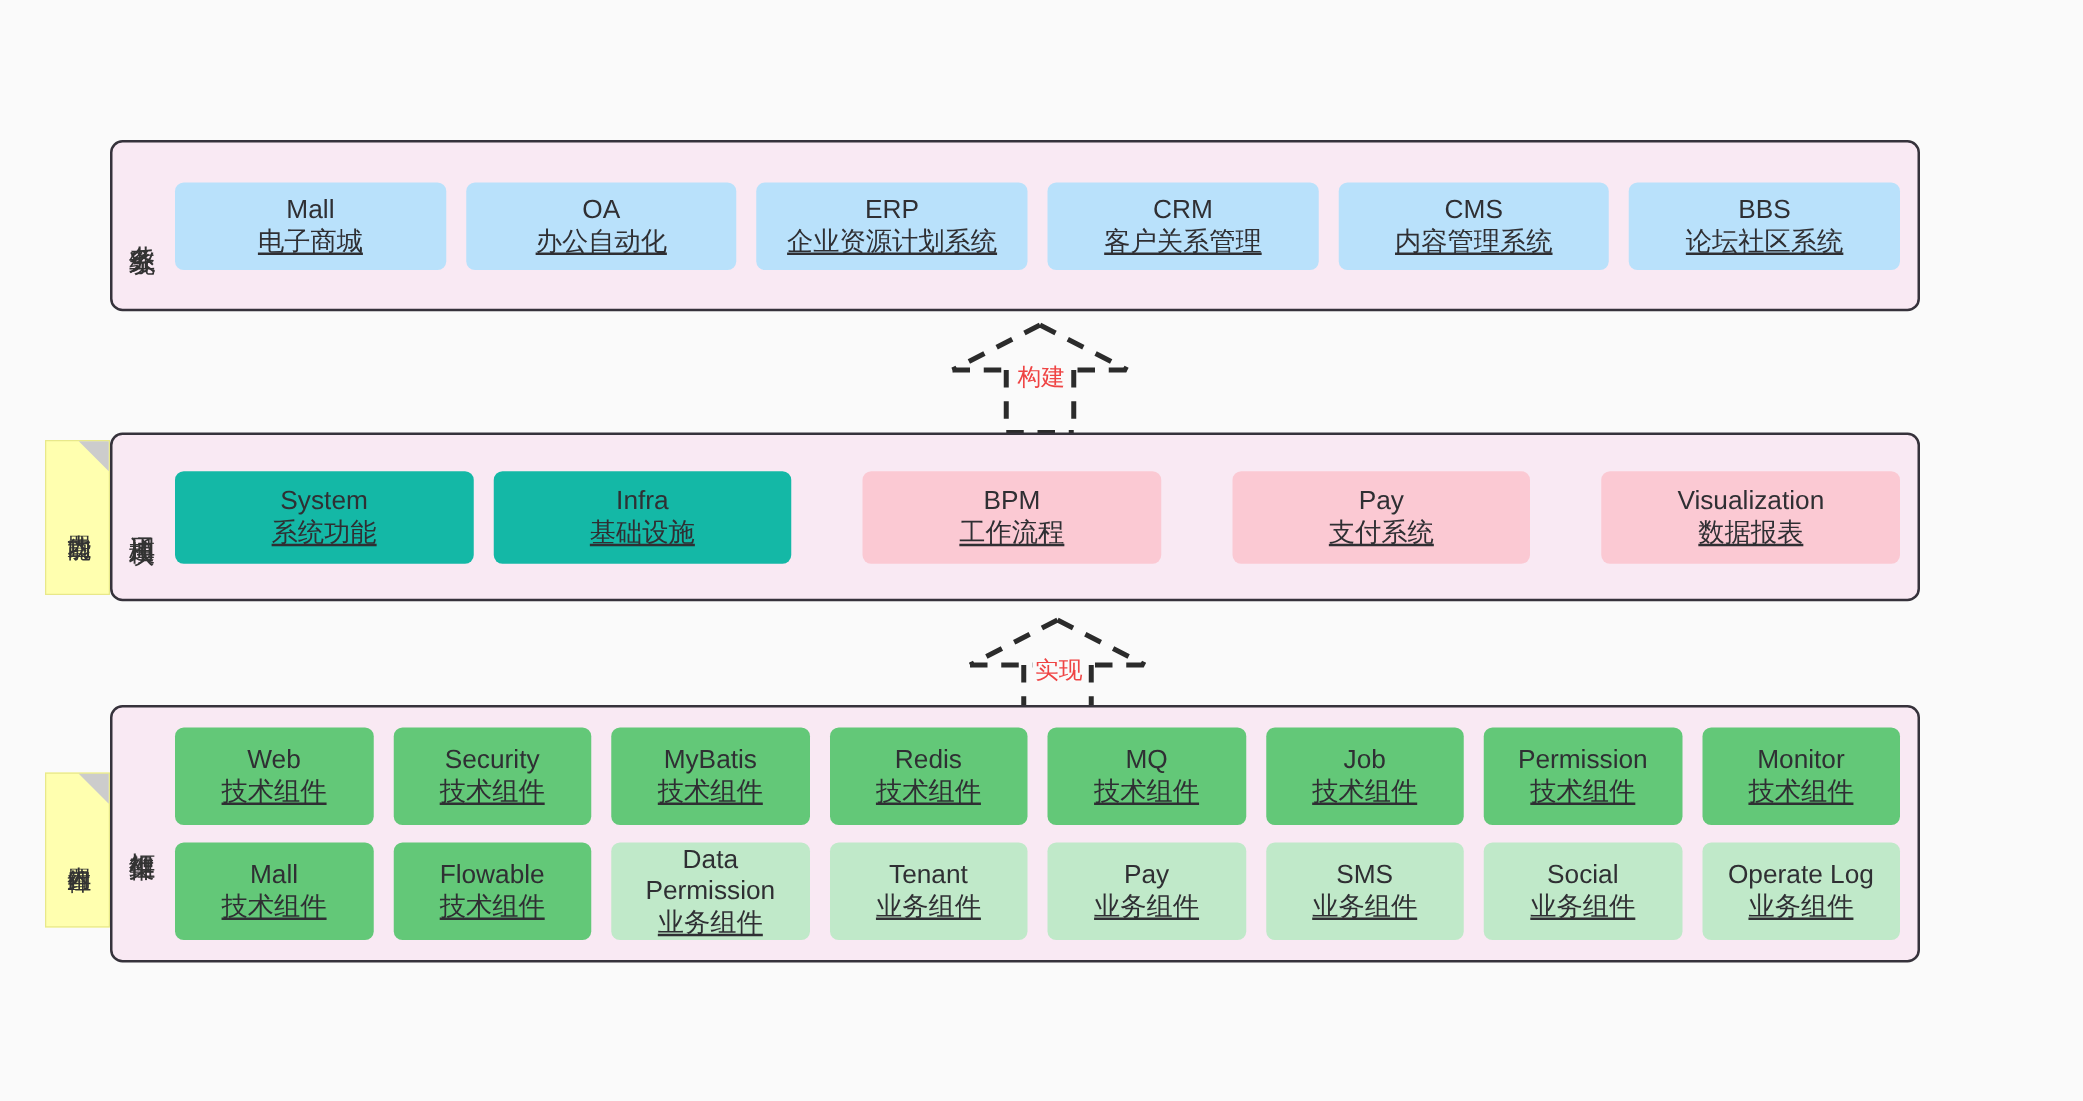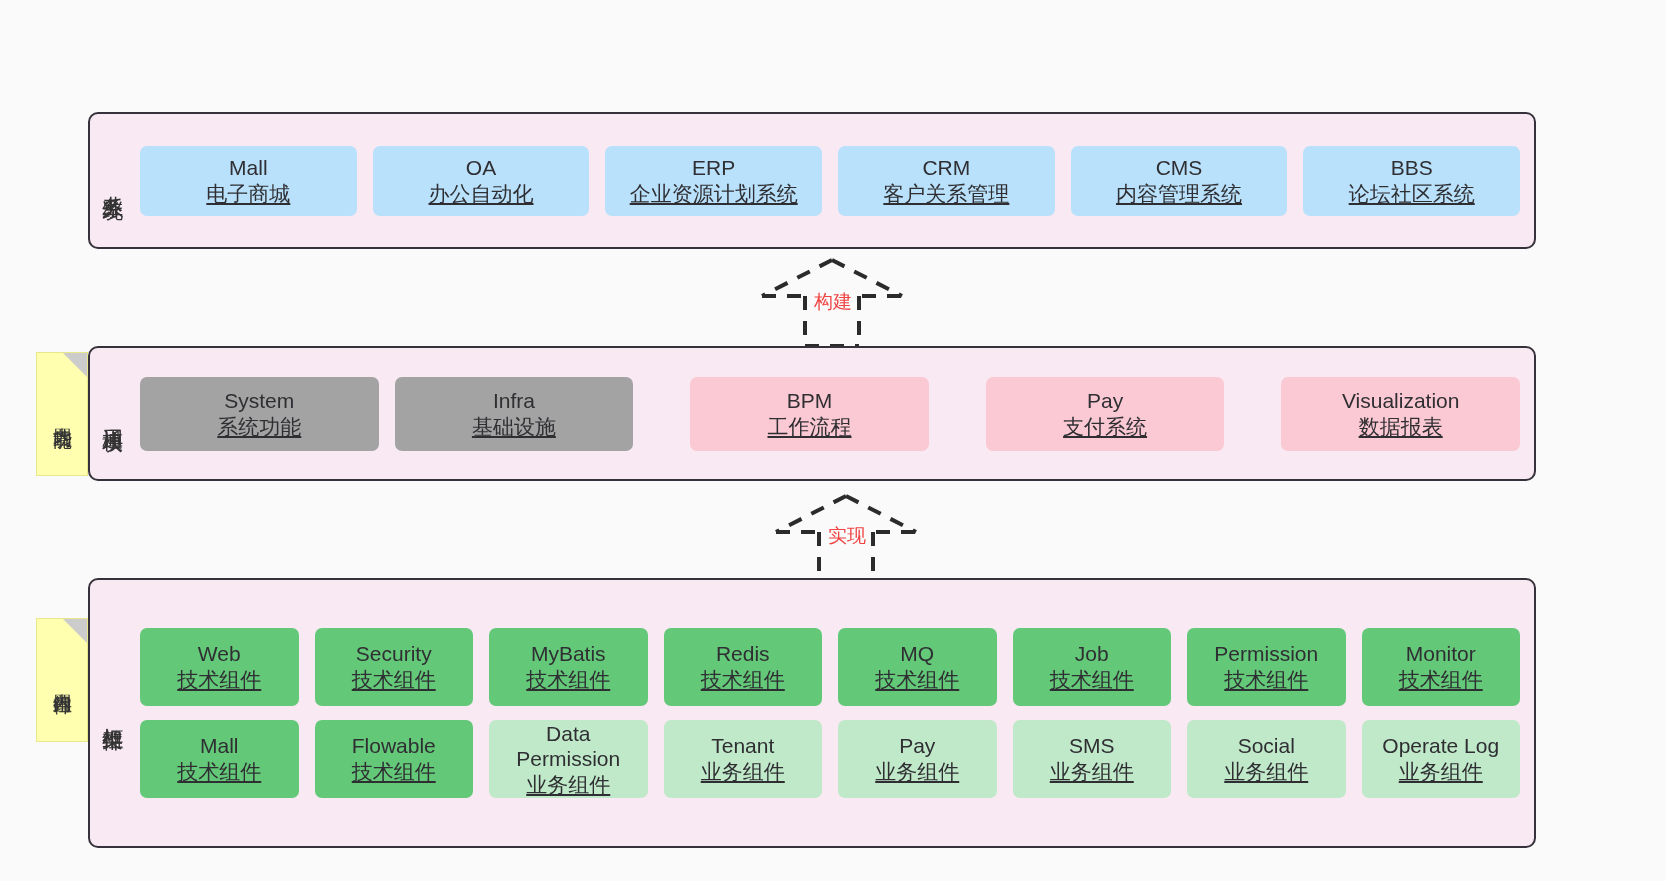--- a/index.html
+++ b/index.html
@@ -74,33 +74,33 @@
     line-height: 1.22;
     color: #2f2f33;
     padding: 4px 6px;
     user-select: none;
   }
   .box .l1 { white-space: nowrap; }
   .box .l2 { white-space: nowrap; text-decoration: underline; }
   .box.wrap .l1 { white-space: normal; }
 
   .c-blue        { background: #b9e1fb; }
-  .c-red         { background: #a3a3a3; }
+  .c-red         { background: #14b8a6; }
   .c-pink        { background: #fbc9d3; margin-left: 41px; }
   .c-green       { background: #63c878; }
   .c-green-light { background: #c0e9c9; }
 
   
   #layer-business { left: 88px;  top: 112px; width: 1448px; height: 137px; }
   #layer-business .box { height: 70px; }
 
   #layer-common   { left: 88px;  top: 346px; width: 1448px; height: 135px; }
   #layer-common .box { height: 74px; }
 
-  #layer-framework{ left: 88px;  top: 578px; width: 1448px; height: 270px; }
+  #layer-framework{ left: 88px;  top: 564px; width: 1448px; height: 206px; }
   #layer-framework .box { height: 78px; }
 
   
   .sticky {
     position: absolute;
     background: #ffffaf;
     border: 1px solid #e8e88a;
     box-sizing: border-box;
     display: flex;
     align-items: center;

